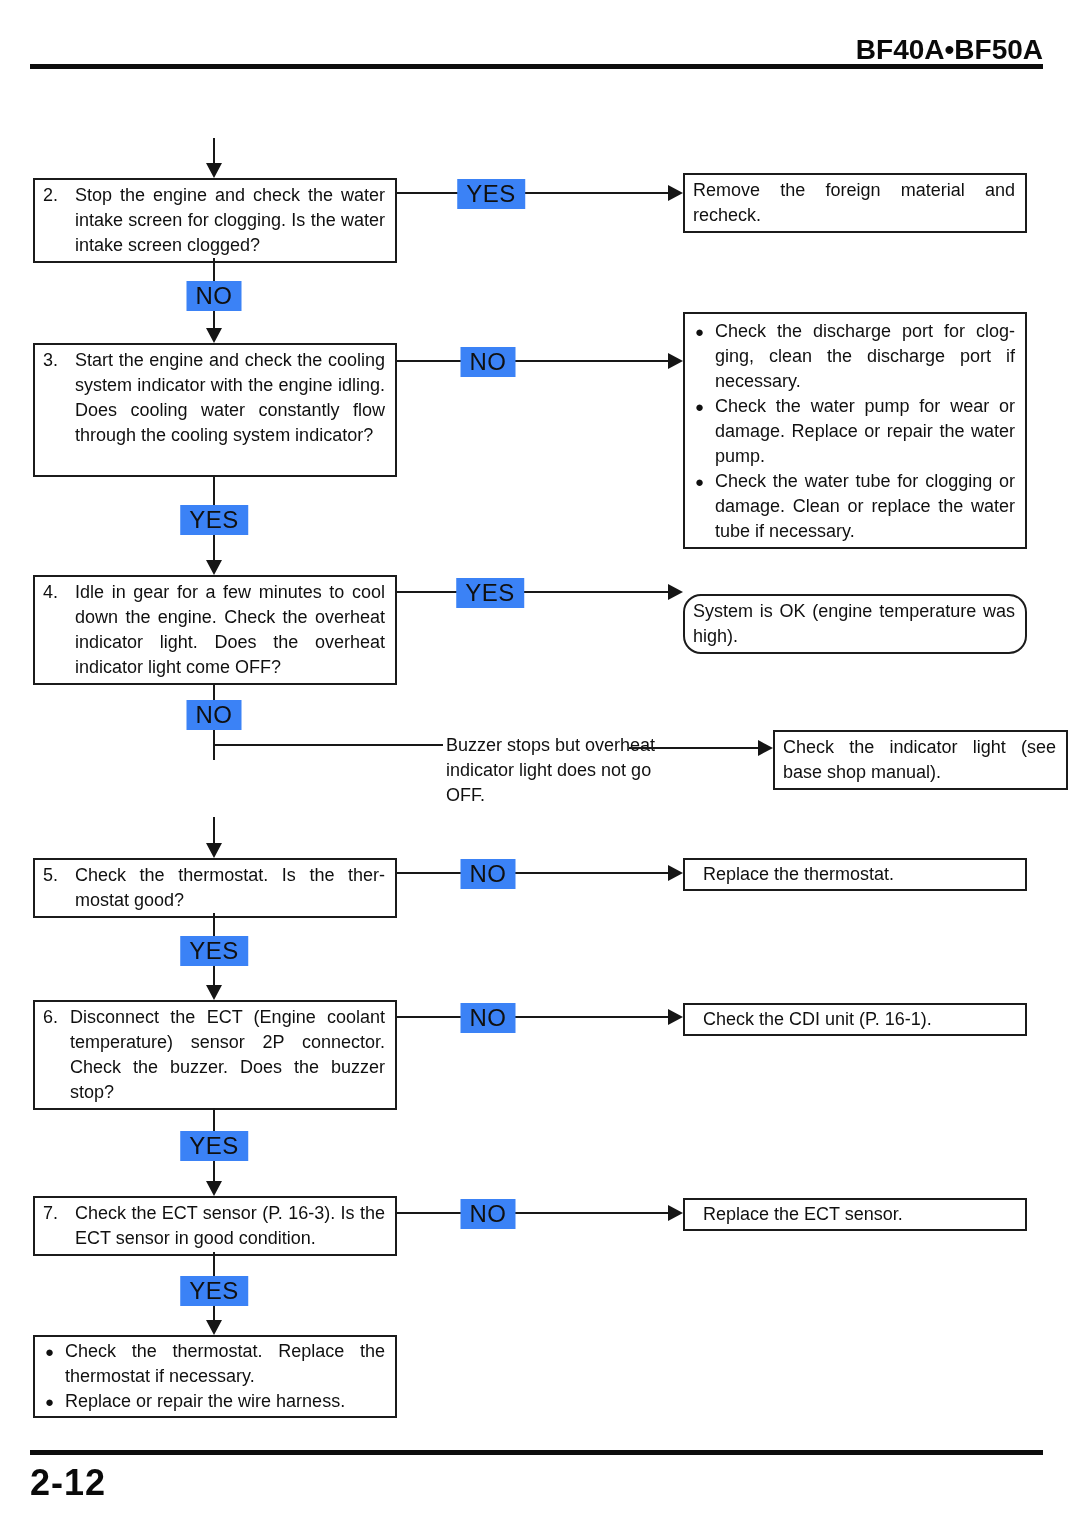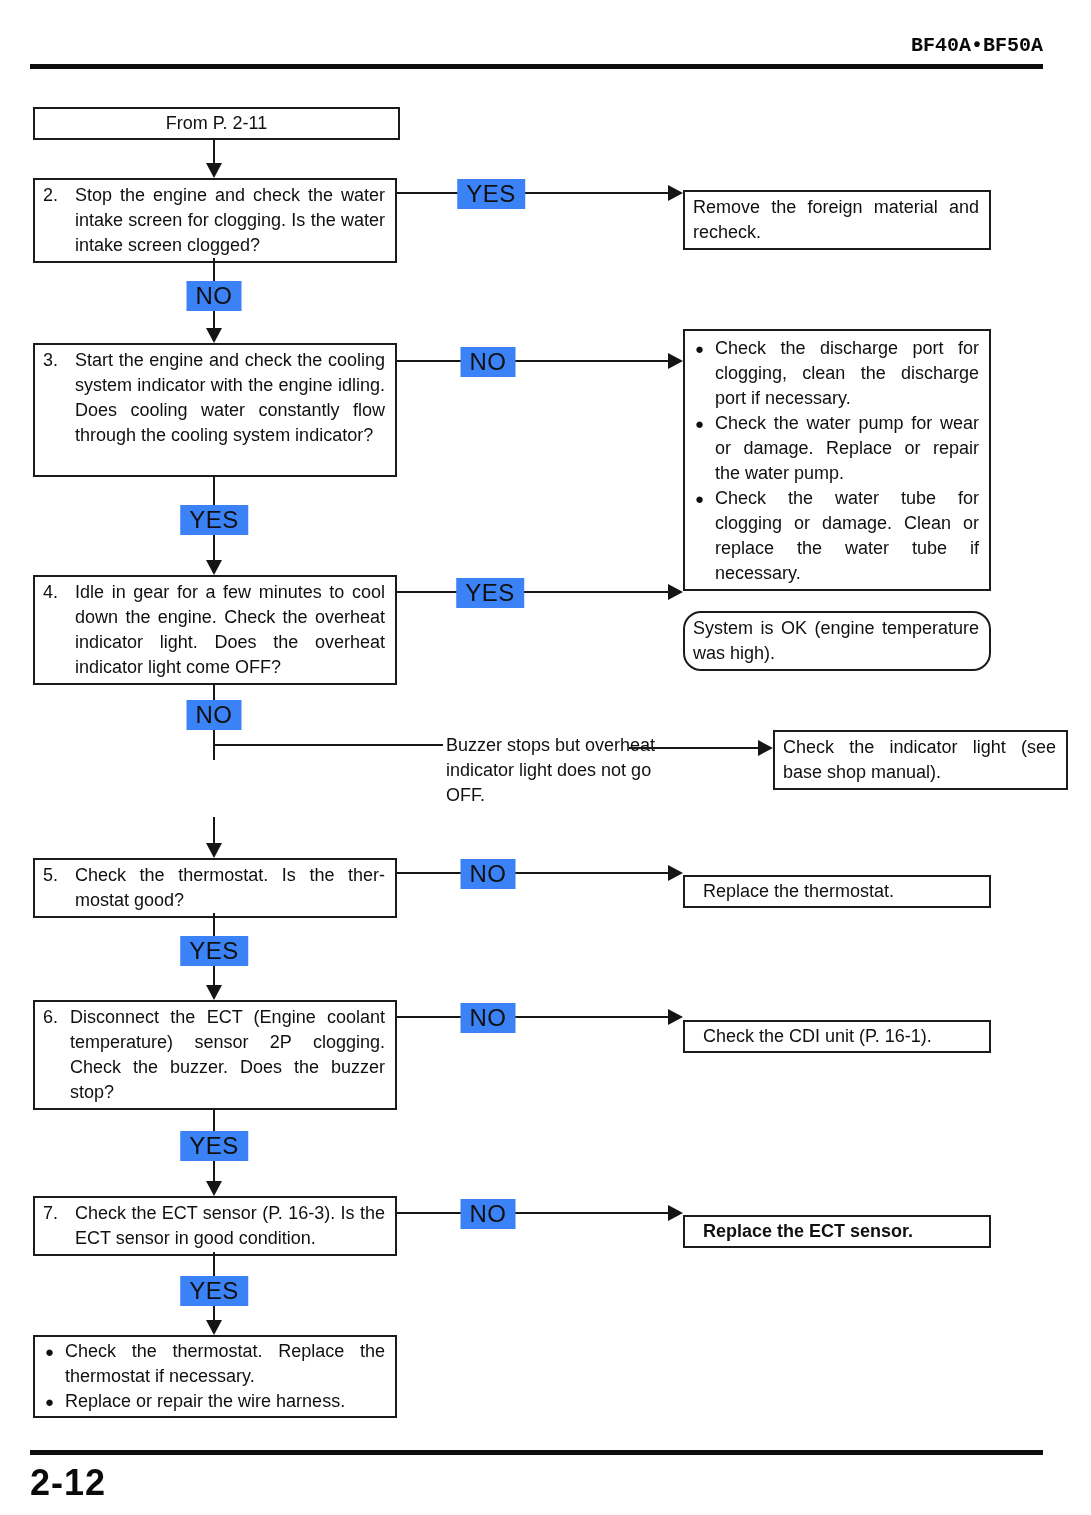--- a/index.html
+++ b/index.html
@@ -8,36 +8,35 @@
     position:relative;
     width:1091px; height:1515px;
     background:#ffffff;
     font-family:"Liberation Sans","DejaVu Sans",sans-serif;
     color:#111;
     overflow:hidden;
     margin:0 auto;
   }
   .brand {
     position:absolute; top:34px; left:843px; width:200px;
-    font-size:20px; font-weight:bold; text-align:right; letter-spacing:0px;
+    font-size:28px; font-weight:bold; text-align:right; letter-spacing:0px;
     color:#0a0a0a;
-    font-family:Liberation Mono, monospace;
   }
   .rule { position:absolute; background:#0d0d0d; }
   .pagenum {
     position:absolute; left:30px; top:1462px;
     font-size:36px; font-weight:bold; color:#0a0a0a; letter-spacing:1px;
   }
   .box {
     position:absolute; background:#fff;
     border:2px solid #1b1b1b;
     font-size:18px; line-height:25px; color:#101010;
   }
   .lbox { left:33px; width:364px; }
-  .rbox { left:683px; width:308px;margin-top:17px; }
+  .rbox { left:683px; width:344px; }
   .pad  { padding:3px 10px 3px 8px; }
   .padslim { padding:2px 18px; }
   .startbox { text-align:center; padding:2px 6px; }
   .step { display:flex; }
   .num { width:32px; flex:none; }
   .num6 { width:27px; flex:none; }
   .txt { flex:1; text-align:justify; hyphens:manual; -webkit-hyphens:manual; }
   .bullet { display:flex; }
   .dot { width:22px; flex:none; font-size:15px; line-height:25px; padding-left:2px; }
   .vline { position:absolute; width:2px; background:#181818; }
@@ -61,23 +60,20 @@
   .center { text-align:center; }
 </style>
 </head>
 <body>
 
 <div class="page">
 
   <div class="brand">BF40A•BF50A</div>
   <div class="rule" style="left:30px; top:64px; width:1013px; height:5px;"></div>
 
-  <div class="box lbox startbox" style="top:107px; width:367px; min-height:30px;">
-    <span>From P. 2-11</span>
-  </div>
 
   <div class="vline" style="left:213px; top:138px; height:28px;"></div>
   <div class="arrow-down" style="left:206px; top:163px;"></div>
 
   <div class="box lbox pad" style="top:178px; min-height:80px;">
     <div class="step">
       <span class="num">2.</span>
       <div class="txt">Stop the engine and check the water intake screen for clogging. Is the water intake screen clogged?</div>
     </div>
   </div>
@@ -161,21 +157,21 @@
     <div>Replace the thermostat.</div>
   </div>
 
   <div class="vline" style="left:213px; top:913px; height:74px;"></div>
   <div class="flabel" style="left:214px; top:951px;">YES</div>
   <div class="arrow-down" style="left:206px; top:985px;"></div>
 
   <div class="box lbox pad" style="top:1000px; min-height:108px;">
     <div class="step">
       <span class="num num6">6.</span>
-      <div class="txt">Disconnect the ECT (Engine coolant temperature) sensor 2P clogging. Check the buzzer. Does the buzzer stop?</div>
+      <div class="txt">Disconnect the ECT (Engine coolant temperature) sensor 2P connector. Check the buzzer. Does the buzzer stop?</div>
     </div>
   </div>
   <div class="hline" style="left:397px; top:1016px; width:272px;"></div>
   <div class="arrow-right" style="left:668px; top:1009px;"></div>
   <div class="flabel" style="left:488px; top:1018px;">NO</div>
   <div class="box rbox padslim" style="top:1003px; min-height:31px;">
     <div>Check the CDI unit (P. 16-1).</div>
   </div>
 
   <div class="vline" style="left:213px; top:1108px; height:74px;"></div>
@@ -184,21 +180,21 @@
 
   <div class="box lbox pad" style="top:1196px; min-height:54px;">
     <div class="step">
       <span class="num">7.</span>
       <div class="txt">Check the ECT sensor (P. 16-3). Is the ECT sensor in good condition.</div>
     </div>
   </div>
   <div class="hline" style="left:395px; top:1212px; width:274px;"></div>
   <div class="arrow-right" style="left:668px; top:1205px;"></div>
   <div class="flabel" style="left:488px; top:1214px;">NO</div>
-  <div class="box rbox padslim" style="top:1198px; min-height:31px;font-weight:bold;">
+  <div class="box rbox padslim" style="top:1198px; min-height:31px;">
     <div>Replace the ECT sensor.</div>
   </div>
 
   <div class="vline" style="left:213px; top:1252px; height:70px;"></div>
   <div class="flabel" style="left:214px; top:1291px;">YES</div>
   <div class="arrow-down" style="left:206px; top:1320px;"></div>
 
   <div class="box lbox pad" style="top:1335px; min-height:75px; padding-top:2px; padding-bottom:2px;">
     <div class="bullet">
       <span class="dot">●</span>

